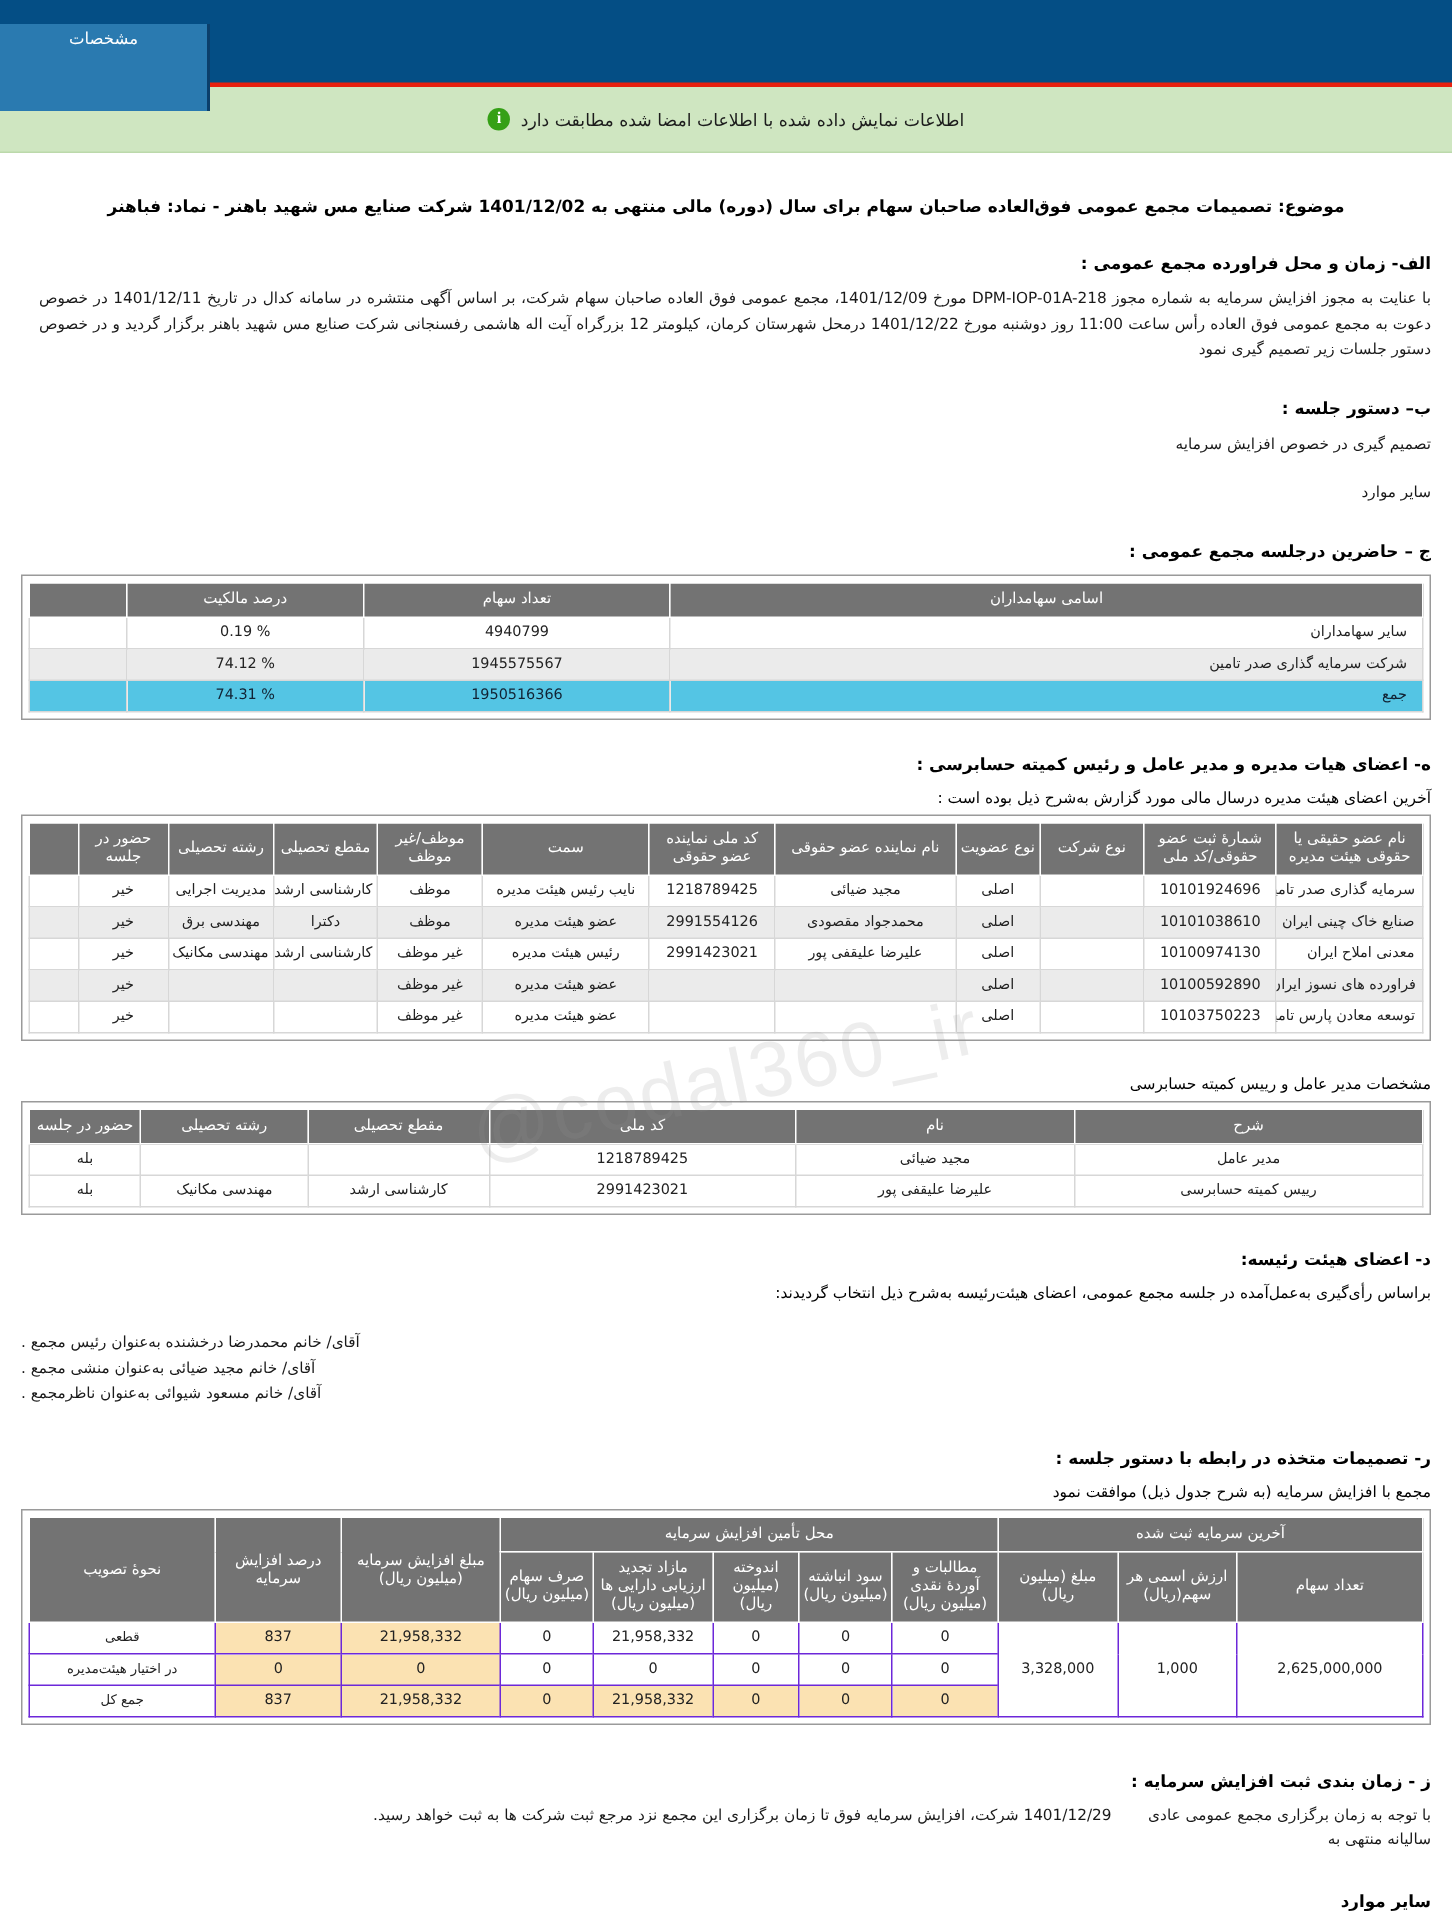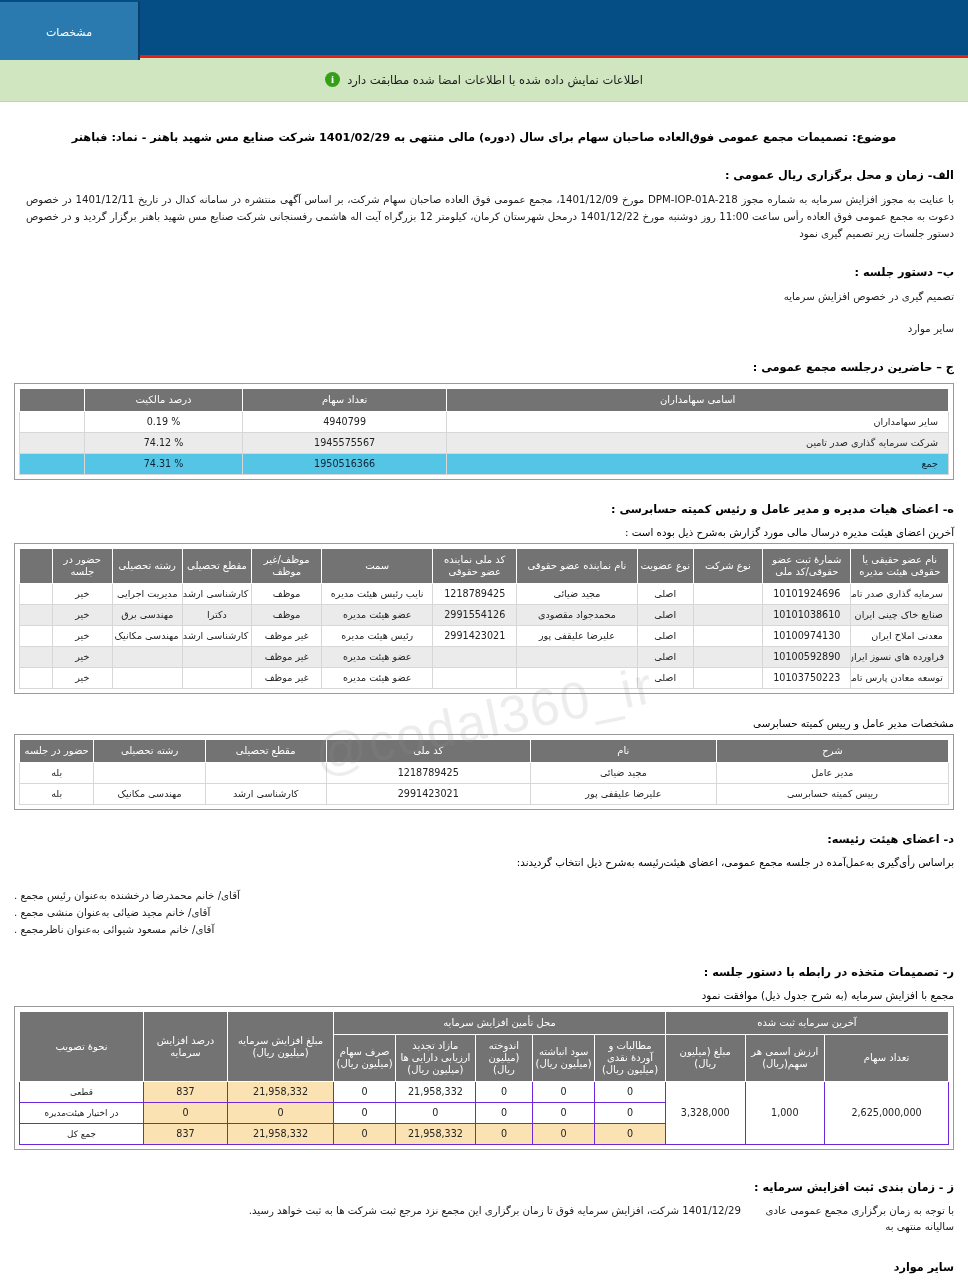--- a/index.html
+++ b/index.html
@@ -17,27 +17,27 @@
 
   
   .topbar {
     position: relative;
     height: 58px;
     background: #044e85;
     border-bottom: 3px solid #e8200f;
   }
   .tab-strip {
     position: absolute;
-    top: 2px; left: 0;
+    top: 16px; left: 0;
     width: 140px;
     height: 58px;
     background: #2a7ab0;
     border-right: 2px solid #0b3f6b;
     display: flex;
-    align-items: center;
+    align-items: flex-start;
     justify-content: center;
     padding-top: 3px;
   }
   .tab-strip .tab-label {
     color: #ffffff;
     font-size: 11px;
     line-height: 14px;
   }
 
   
@@ -212,23 +212,23 @@
 
 <div class="notice">
   <span class="msg">اطلاعات نمایش داده شده با اطلاعات امضا شده مطابقت دارد</span>
   <span class="info-icon">i</span>
 </div>
 
 <div class="page">
 
   <div class="watermark">@codal360_ir</div>
 
-  <div class="subject">موضوع: تصمیمات مجمع عمومی فوق‌العاده صاحبان سهام برای سال (دوره) مالی منتهی به 1401/02/29 شرکت صنایع مس شهید باهنر - نماد: فباهنر</div>
-
-  <div class="sec-head">الف- زمان و محل برگزاری ریال عمومی :</div>
+  <div class="subject">موضوع: تصمیمات مجمع عمومی فوق‌العاده صاحبان سهام برای سال (دوره) مالی منتهی به 1401/12/02 شرکت صنایع مس شهید باهنر - نماد: فباهنر</div>
+
+  <div class="sec-head">الف- زمان و محل فراورده مجمع عمومی :</div>
   <div class="para">با عنایت به مجوز افزایش سرمایه به شماره مجوز DPM-IOP-01A-218 مورخ 1401/12/09، مجمع عمومی فوق العاده صاحبان سهام شرکت، بر اساس آگهی منتشره در سامانه کدال در تاریخ 1401/12/11 در خصوص دعوت به مجمع عمومی فوق العاده رأس ساعت 11:00 روز دوشنبه مورخ 1401/12/22 درمحل شهرستان کرمان، کیلومتر 12 بزرگراه آیت اله هاشمی رفسنجانی شرکت صنایع مس شهید باهنر  برگزار گردید و در خصوص دستور جلسات زیر تصمیم گیری نمود</div>
 
   <div class="gap-md"></div>
 
   <div class="sec-head">ب– دستور جلسه :</div>
   <div class="para">تصمیم گیری در خصوص افزایش سرمایه</div>
   <div class="gap-sm"></div>
   <div class="para">سایر موارد</div>
 
   <div class="gap-md"></div>

